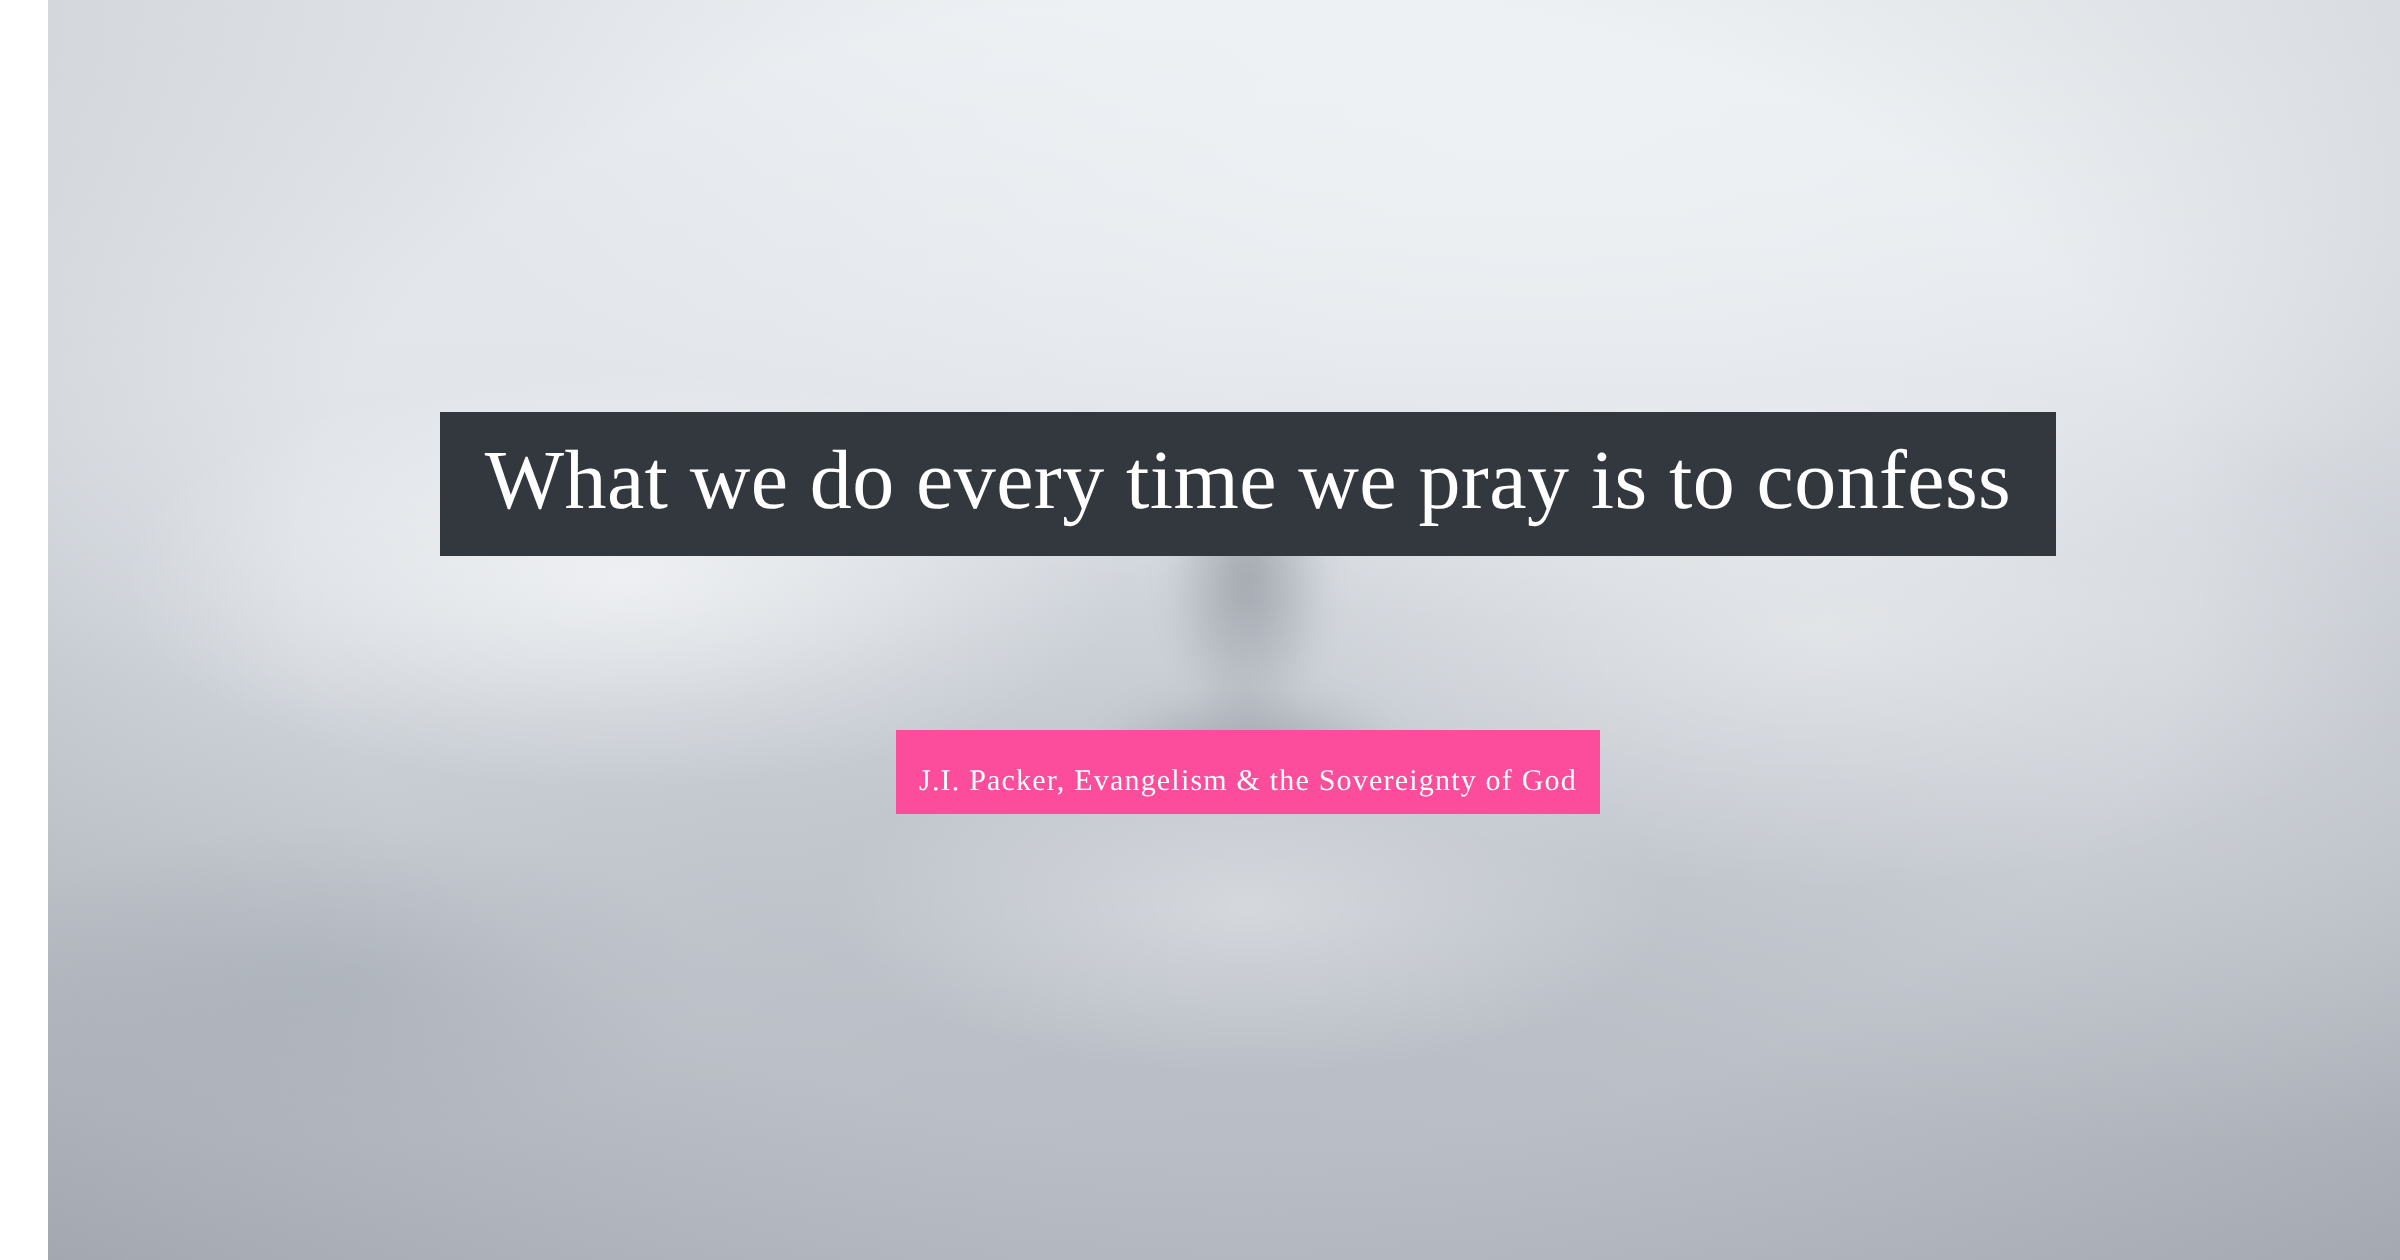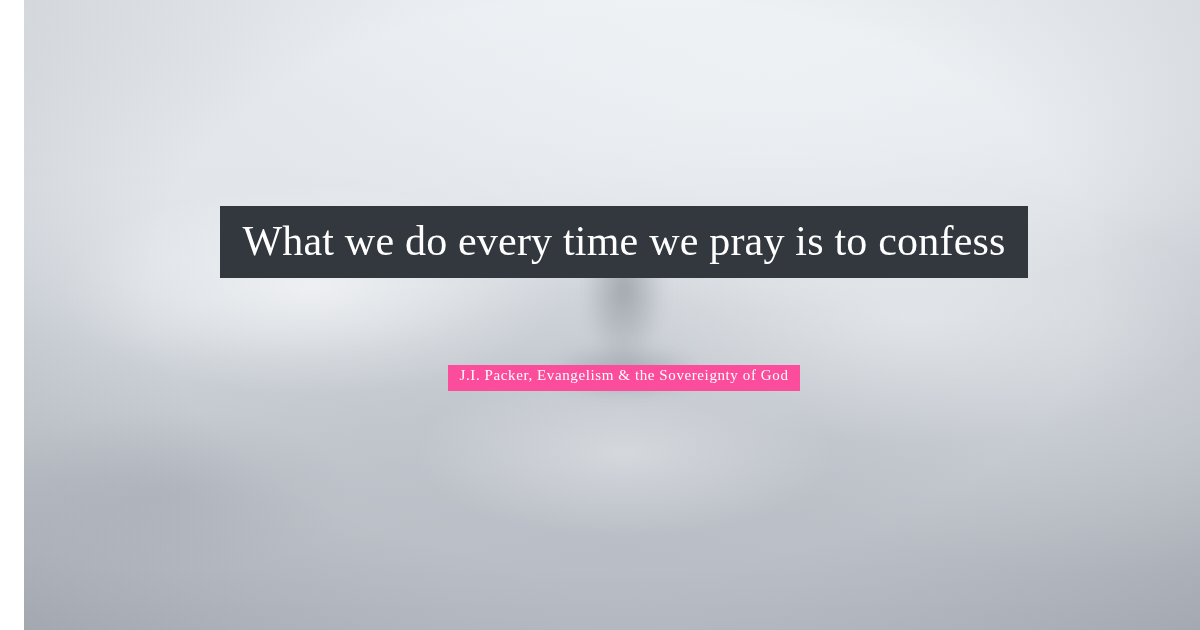--- a/index.html
+++ b/index.html
@@ -83,21 +83,21 @@
     right: 0;
     top: 365px;
     text-align: center;
   }
   .author {
     display: inline-block;
     background: #fc4c9c;
     color: #ffffff;
     font-size: 15px;
     letter-spacing: 0.6px;
-    padding: 2px 12px 7px 12px;
+    padding: 18px 12px 7px 12px;
     white-space: nowrap;
   }
 
   .brand {
     position: absolute;
     left: 0;
     right: 0;
     top: 554px;
     display: flex;
     align-items: center;

